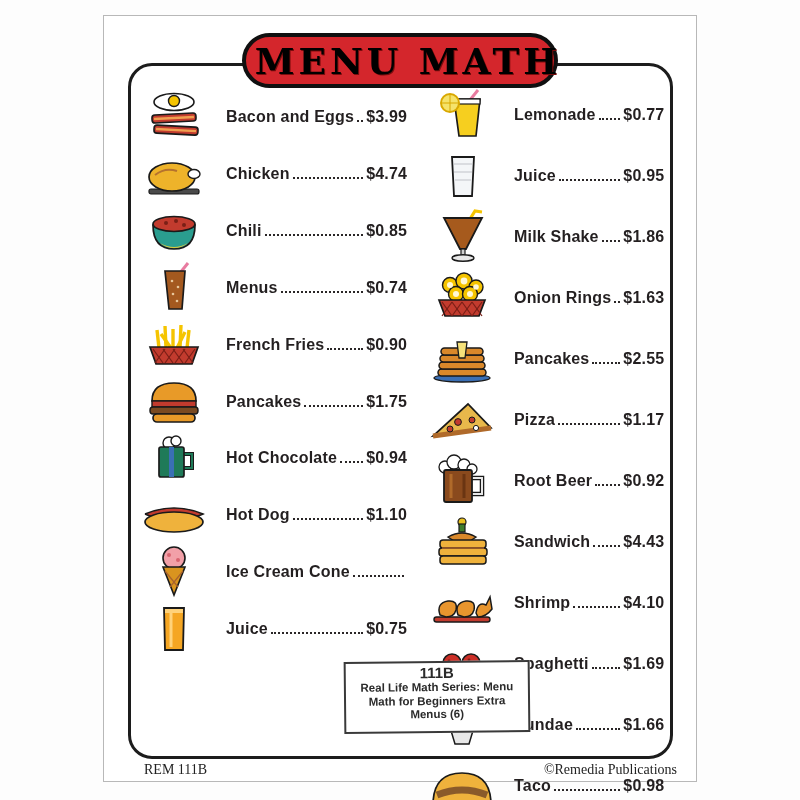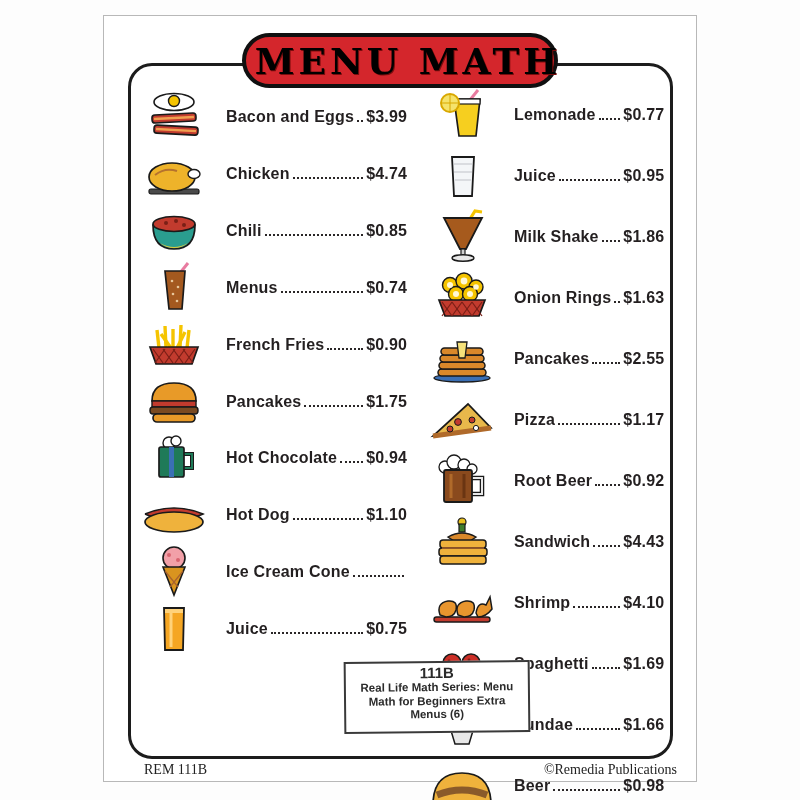--- a/index.html
+++ b/index.html
@@ -466,21 +466,21 @@
 
     <div class="row">
       <span class="icon-cell">
         <svg width="70" height="50" viewBox="0 0 70 50">
           <path d="M6 44 Q6 12 35 12 Q64 12 64 44 Z" fill="#efb23c" stroke="#1a1a1a" stroke-width="1.7"></path>
           <path d="M10 34 Q35 24 60 34" fill="none" stroke="#8a5a2a" stroke-width="7"></path>
           <path d="M6 44 Q35 40 64 44" fill="none" stroke="#d9882a" stroke-width="3"></path>
         </svg>
       </span>
       <span class="entry">
-        <span class="name">Beer</span>
+        <span class="name">Taco</span>
         <span class="leader"></span>
         <span class="price">$0.98</span>
       </span>
     </div>
   </div>
 
   <div class="sticker">
     <div class="sticker-code">111B</div>
     <div class="sticker-line">Real Life Math Series: Menu</div>
     <div class="sticker-line">Math for Beginners Extra</div>

